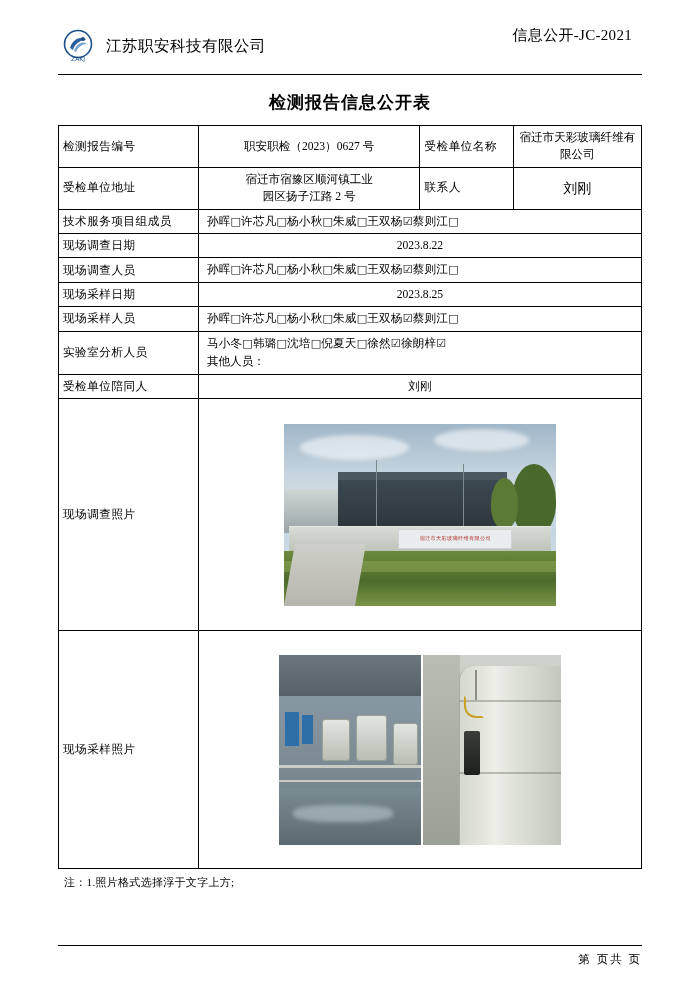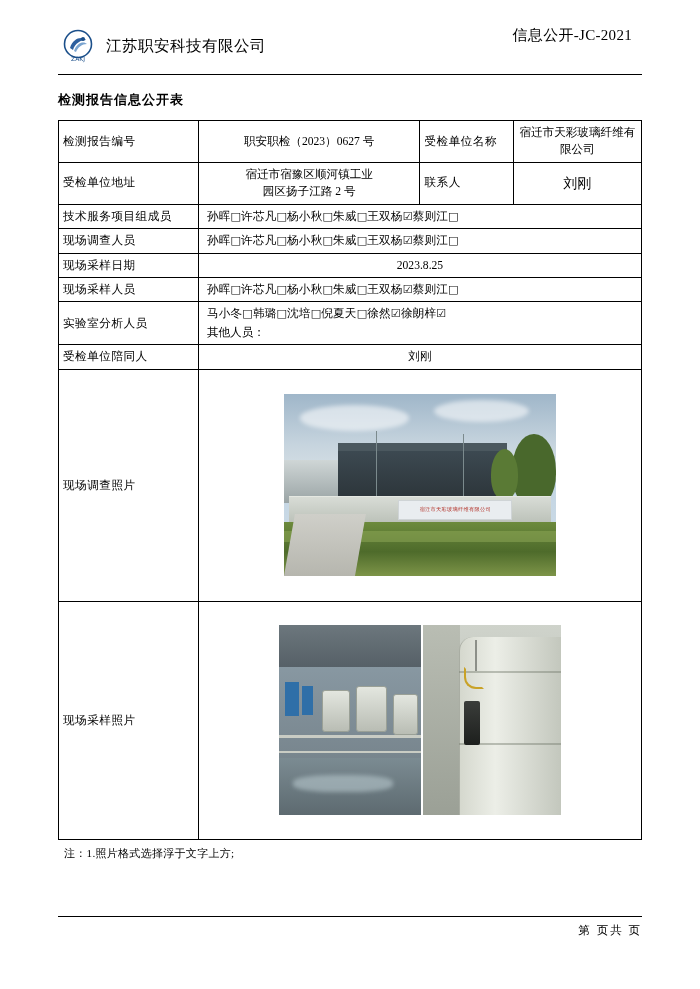--- a/index.html
+++ b/index.html
@@ -44,22 +44,22 @@
     letter-spacing: 0.3px;
     padding-right: 10px;
   }
   .header-rule {
     border-top: 1.3px solid #000;
     margin-top: 0px;
   }
 
   
   .title {
-    text-align: left;
-    font-size: 13px;
+    text-align: center;
+    font-size: 17px;
     font-weight: bold;
     letter-spacing: 1px;
     margin: 16px 0 11px 0;
   }
 
   
   table.main {
     width: 100%;
     border-collapse: collapse;
     table-layout: fixed;
@@ -329,20 +329,24 @@
             <span class="item"><span>孙晖</span><span class="box">□</span></span>
             <span class="item"><span>许芯凡</span><span class="box">□</span></span>
             <span class="item"><span>杨小秋</span><span class="box">□</span></span>
             <span class="item"><span>朱威</span><span class="box">□</span></span>
             <span class="item"><span>王双杨</span><span class="box">☑</span></span>
             <span class="item"><span>蔡则江</span><span class="box">□</span></span>
           </div>
         </td>
       </tr>
 
+      <tr>
+        <td class="lbl">现场调查日期</td>
+        <td colspan="3" class="ctr">2023.8.22</td>
+      </tr>
 
       <tr>
         <td class="lbl">现场调查人员</td>
         <td colspan="3" class="members">
           <div class="mrow">
             <span class="item"><span>孙晖</span><span class="box">□</span></span>
             <span class="item"><span>许芯凡</span><span class="box">□</span></span>
             <span class="item"><span>杨小秋</span><span class="box">□</span></span>
             <span class="item"><span>朱威</span><span class="box">□</span></span>
             <span class="item"><span>王双杨</span><span class="box">☑</span></span>

